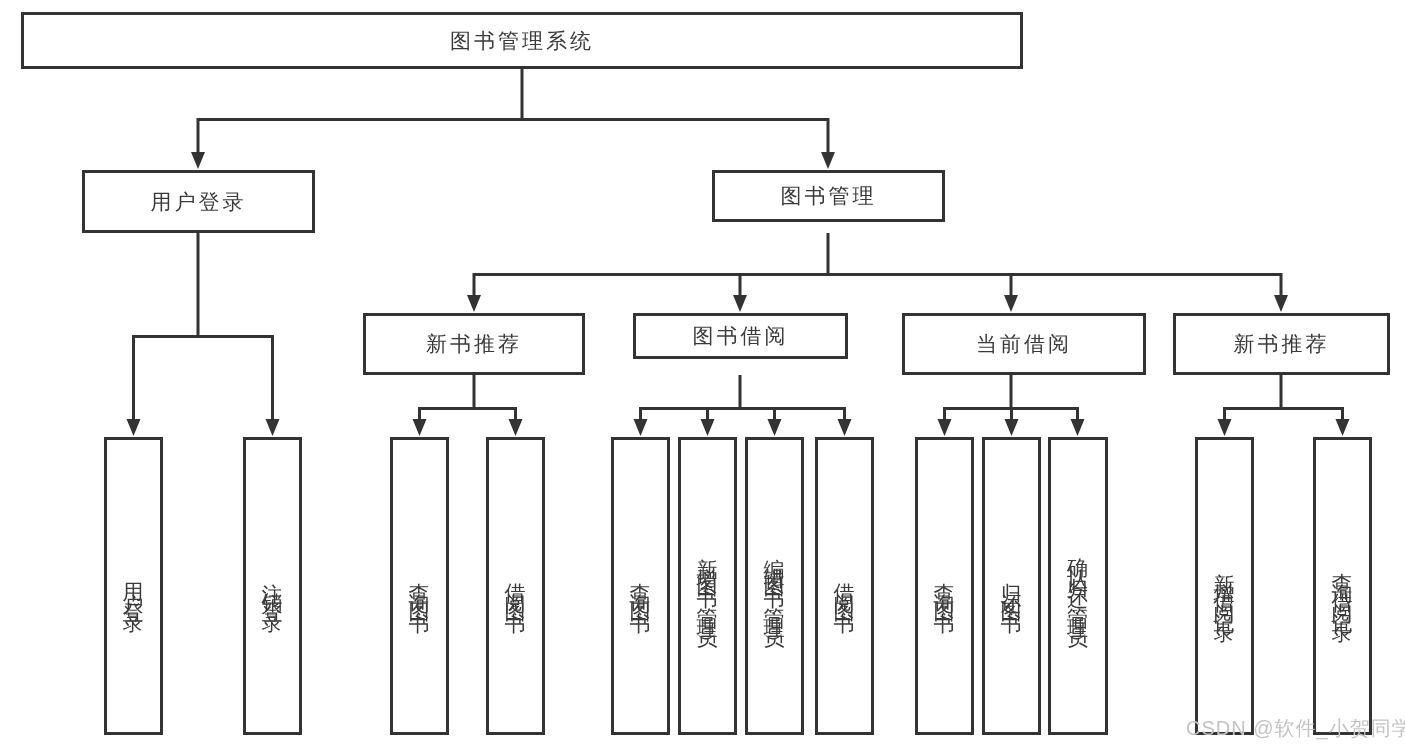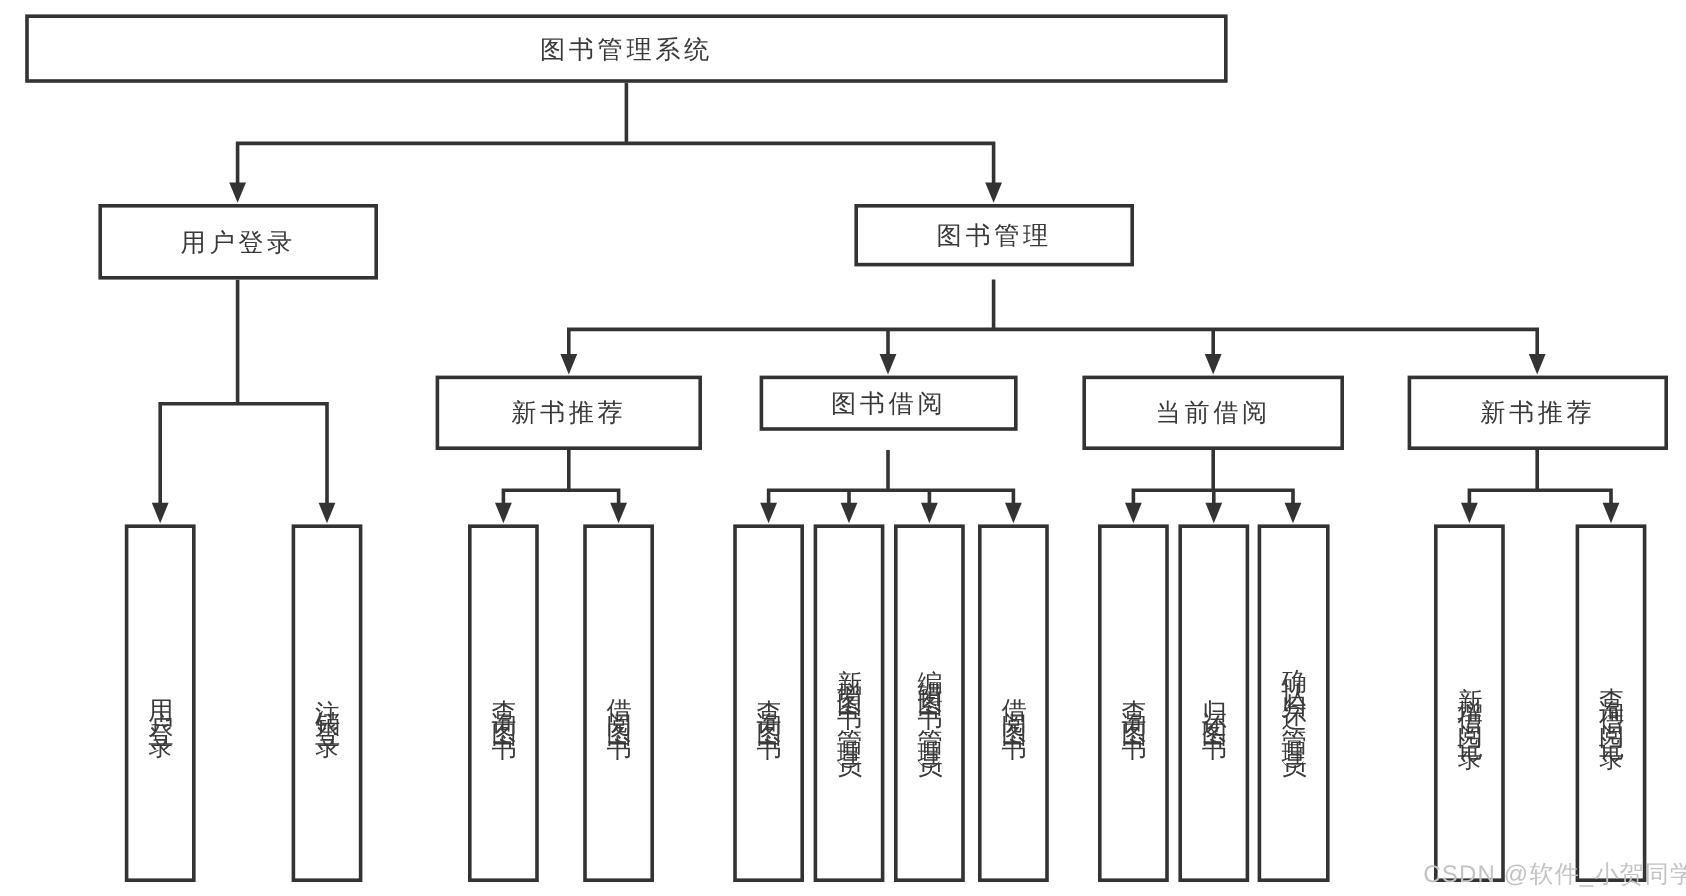--- a/index.html
+++ b/index.html
@@ -106,21 +106,21 @@
   <div class="node" style="left:712px;top:170px;width:233px;height:52px;">
     <span class="hlabel">图书管理</span>
   </div>
 
   <div class="node" style="left:363px;top:313px;width:222px;height:62px;">
     <span class="hlabel">新书推荐</span>
   </div>
   <div class="node" style="left:633px;top:313px;width:215px;height:46px;">
     <span class="hlabel">图书借阅</span>
   </div>
-  <div class="node" style="left:902px;top:313px;width:218px;height:62px;font-family:Liberation Mono, monospace;">
+  <div class="node" style="left:902px;top:313px;width:244px;height:62px;font-family:Liberation Mono, monospace;">
     <span class="hlabel">当前借阅</span>
   </div>
   <div class="node" style="left:1173px;top:313px;width:217px;height:62px;">
     <span class="hlabel">新书推荐</span>
   </div>
 
   <div class="node leaf" style="left:104px;top:437px;width:59px;height:298px;">
     <span class="vtext">用户登录</span>
   </div>
   <div class="node leaf" style="left:243px;top:437px;width:59px;height:298px;">

